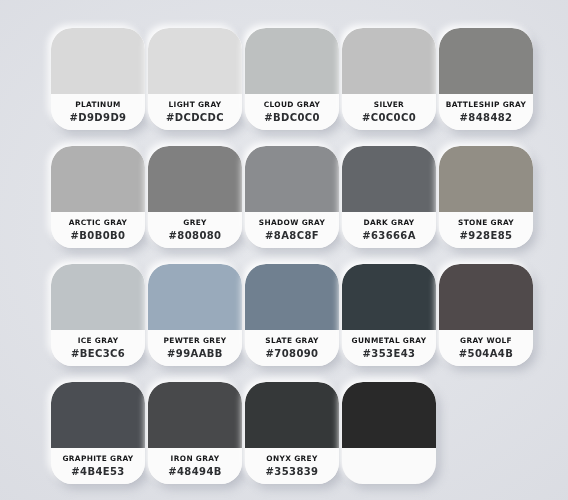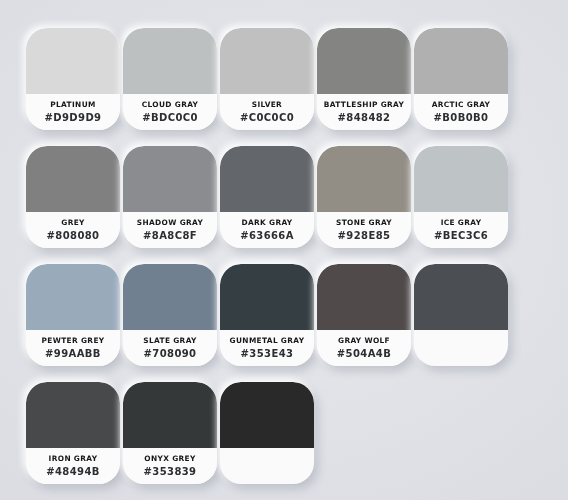--- a/index.html
+++ b/index.html
@@ -11,21 +11,21 @@
     width: 568px;
     height: 500px;
     overflow: hidden;
     font-family: "DejaVu Sans", "Liberation Sans", sans-serif;
     background: #dee0e5;
     background-image: radial-gradient(ellipse 80% 75% at 50% 45%, #e6e8ec 0%, #e1e3e8 45%, #dadce2 100%);
   }
 
   #palette-grid {
     position: absolute;
-    left: 26px;
+    left: 51px;
     top: 28px;
     width: 482px;
     display: grid;
     grid-template-columns: repeat(5, 94px);
     grid-template-rows: repeat(4, 102px);
     column-gap: 3px;
     row-gap: 16px;
   }
 
   .swatch-card {
@@ -94,20 +94,27 @@
 
 <div id="palette-grid">
     <div class="swatch-card">
       <div class="swatch-color" style="background: rgb(217, 217, 217);"></div>
       <div class="swatch-plate">
         <div class="swatch-name">PLATINUM</div>
         <div class="swatch-hex">#D9D9D9</div>
       </div>
     </div>
     <div class="swatch-card">
+      <div class="swatch-color" style="background: rgb(220, 220, 220);"></div>
+      <div class="swatch-plate">
+        <div class="swatch-name">LIGHT GRAY</div>
+        <div class="swatch-hex">#DCDCDC</div>
+      </div>
+    </div>
+    <div class="swatch-card">
       <div class="swatch-color" style="background: rgb(189, 192, 192);"></div>
       <div class="swatch-plate">
         <div class="swatch-name">CLOUD GRAY</div>
         <div class="swatch-hex">#BDC0C0</div>
       </div>
     </div>
     <div class="swatch-card">
       <div class="swatch-color" style="background: rgb(192, 192, 192);"></div>
       <div class="swatch-plate">
         <div class="swatch-name">SILVER</div>
@@ -186,20 +193,24 @@
     </div>
     <div class="swatch-card">
       <div class="swatch-color" style="background: rgb(80, 74, 75);"></div>
       <div class="swatch-plate">
         <div class="swatch-name">GRAY WOLF</div>
         <div class="swatch-hex">#504A4B</div>
       </div>
     </div>
     <div class="swatch-card">
       <div class="swatch-color" style="background: rgb(75, 78, 83);"></div>
+      <div class="swatch-plate">
+        <div class="swatch-name">GRAPHITE GRAY</div>
+        <div class="swatch-hex">#4B4E53</div>
+      </div>
     </div>
     <div class="swatch-card">
       <div class="swatch-color" style="background: rgb(72, 73, 75);"></div>
       <div class="swatch-plate">
         <div class="swatch-name">IRON GRAY</div>
         <div class="swatch-hex">#48494B</div>
       </div>
     </div>
     <div class="swatch-card">
       <div class="swatch-color" style="background: rgb(53, 56, 57);"></div>

